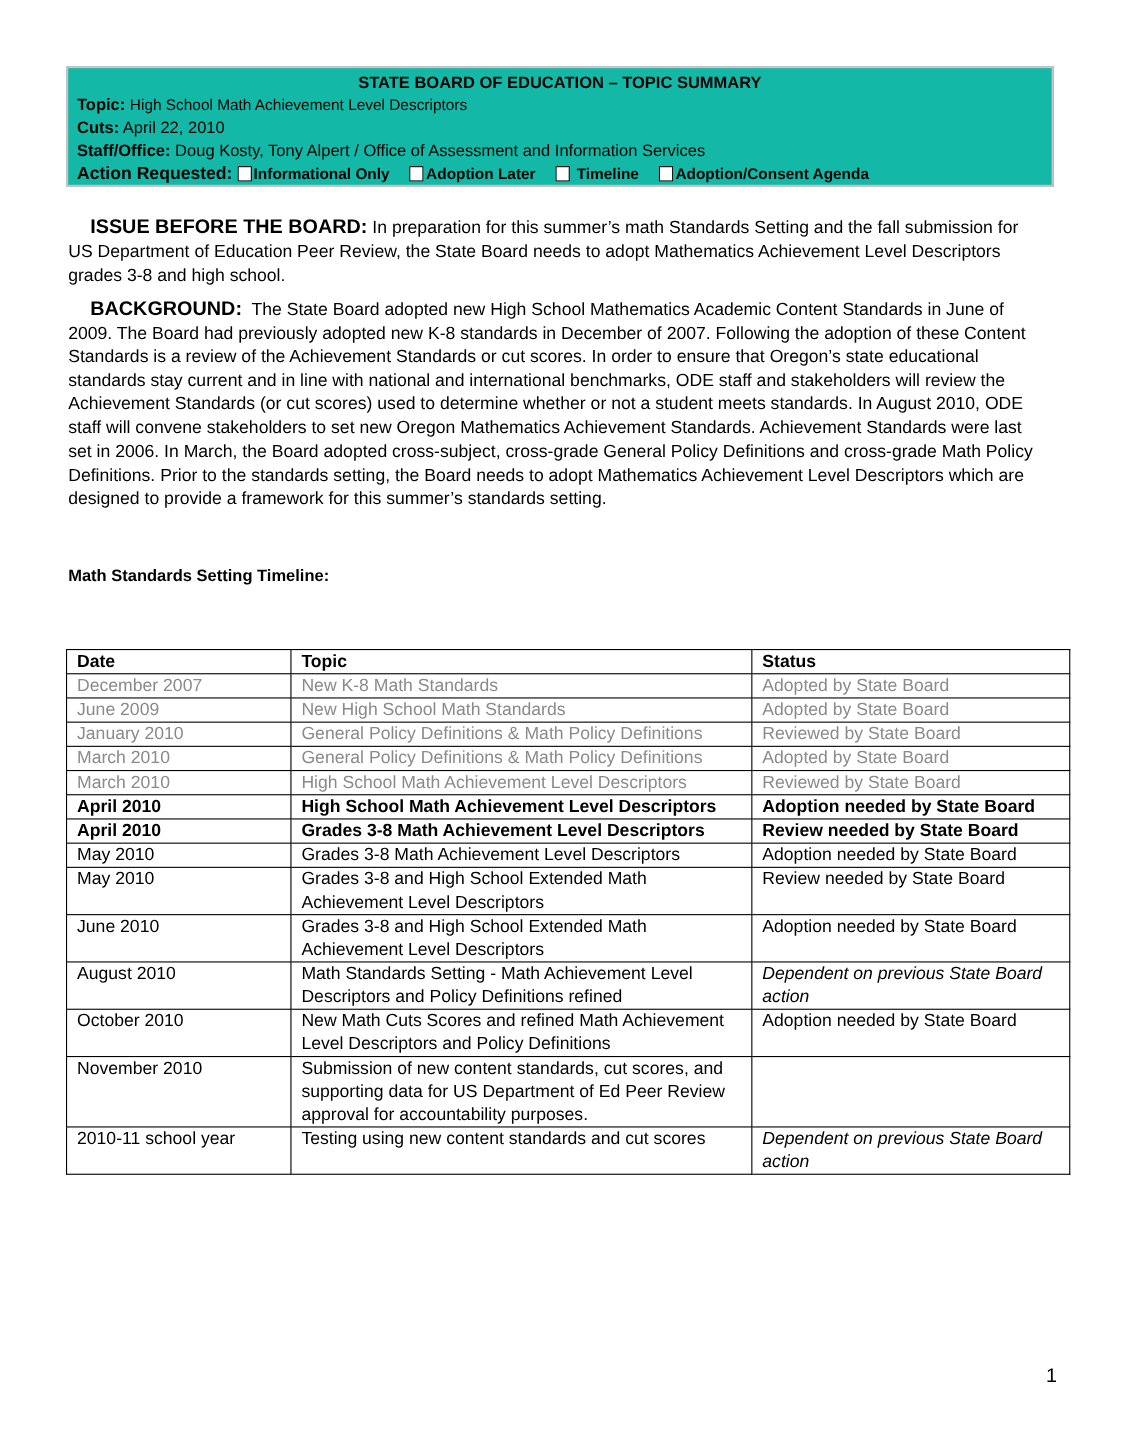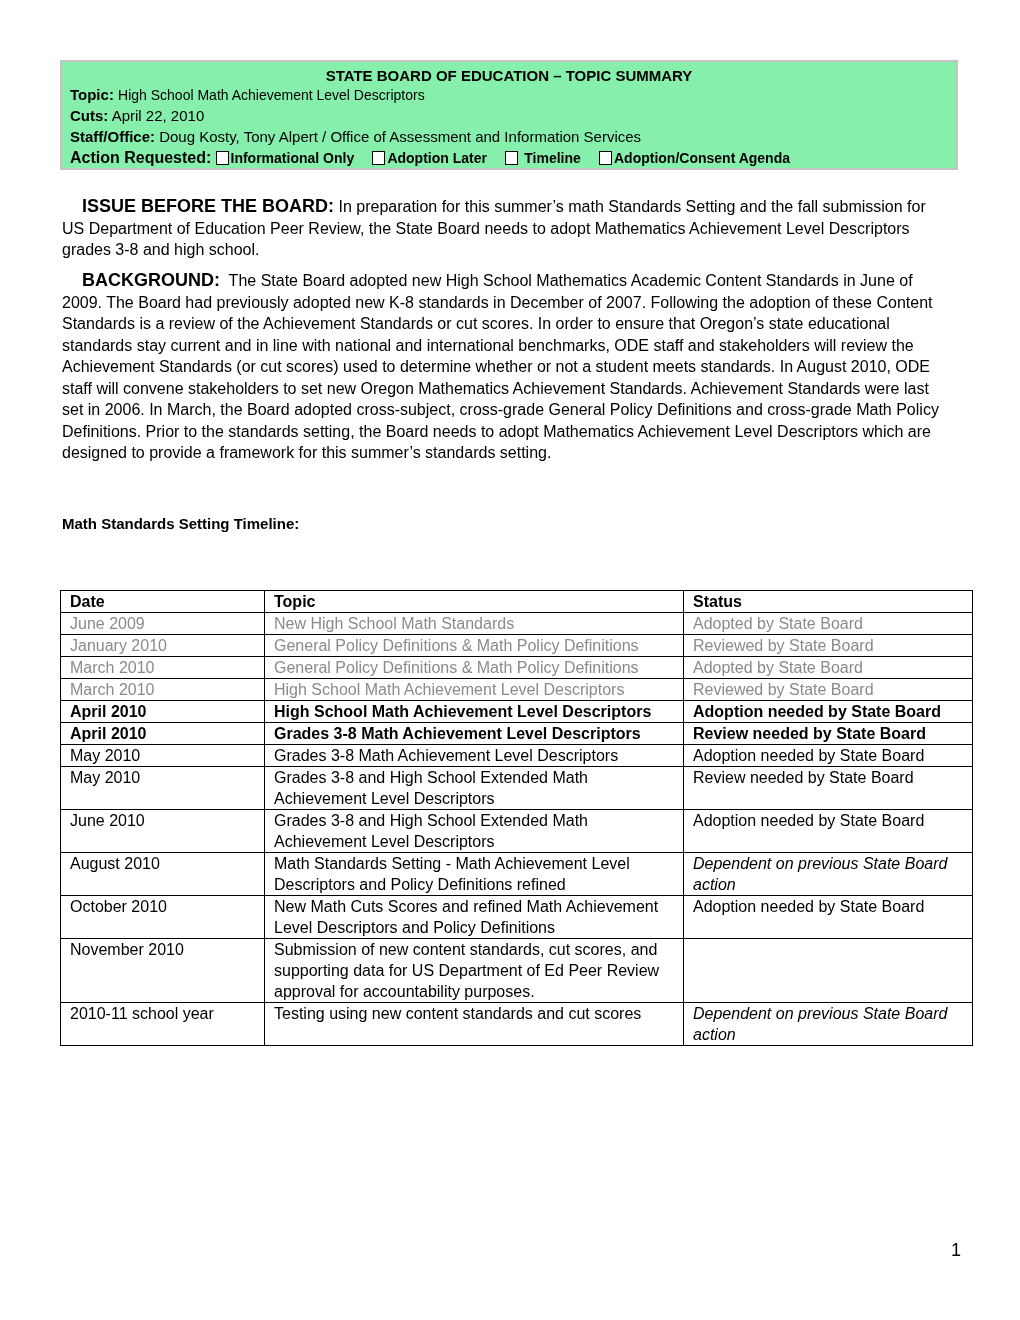--- a/index.html
+++ b/index.html
@@ -1,19 +1,19 @@
 <!DOCTYPE html>
 <html><head>
   <meta charset="utf-8">
   <style>
     html, body { margin: 0; padding: 0; background: #ffffff; }
     body { width: 1020px; height: 1320px; position: relative; font-family: "Liberation Sans", sans-serif; color: #000; }
     .header-box {
       position: absolute; left: 60px; top: 60px; width: 898px; height: 110px;
-      background: #86efac; border: 2px solid #c4c4c4; box-sizing: border-box;
+      background: #14b8a6; border: 2px solid #c4c4c4; box-sizing: border-box;
       padding: 4px 8px 0 8px;
     }
     .hb-title { text-align: center; font-weight: bold; font-size: 15px; line-height: 19px; }
     .hb-line { font-size: 15px; line-height: 21px; white-space: nowrap; }
     .hb-line.topic { font-size: 15px; line-height: 20px; }
     .hb-line.topic .val { font-size: 14px; }
     .hb-line .lbl { font-weight: bold; font-size: 15px; margin-top: 48px; }
     .hb-line .lbl.big { font-size: 16px; }
     .hb-action .opt { font-weight: bold; font-size: 14px; }
     .checkbox { display: inline-block; width: 13px; height: 14px; border: 1px solid #000; background: #fff; vertical-align: -2px; margin-right: 2px; box-sizing: border-box; }
@@ -79,20 +79,25 @@
 <table class="timeline">
   <thead>
     <tr>
       <th class="col-date">Date</th>
       <th class="col-topic">Topic</th>
       <th>Status</th>
     </tr>
   </thead>
   <tbody id="timeline-body">
       <tr class="past">
+        <td>December 2007</td>
+        <td>New K-8 Math Standards</td>
+        <td>Adopted by State Board</td>
+      </tr>
+      <tr class="past">
         <td>June 2009</td>
         <td>New High School Math Standards</td>
         <td>Adopted by State Board</td>
       </tr>
       <tr class="past">
         <td>January 2010</td>
         <td>General Policy Definitions &amp; Math Policy Definitions</td>
         <td>Reviewed by State Board</td>
       </tr>
       <tr class="past">

